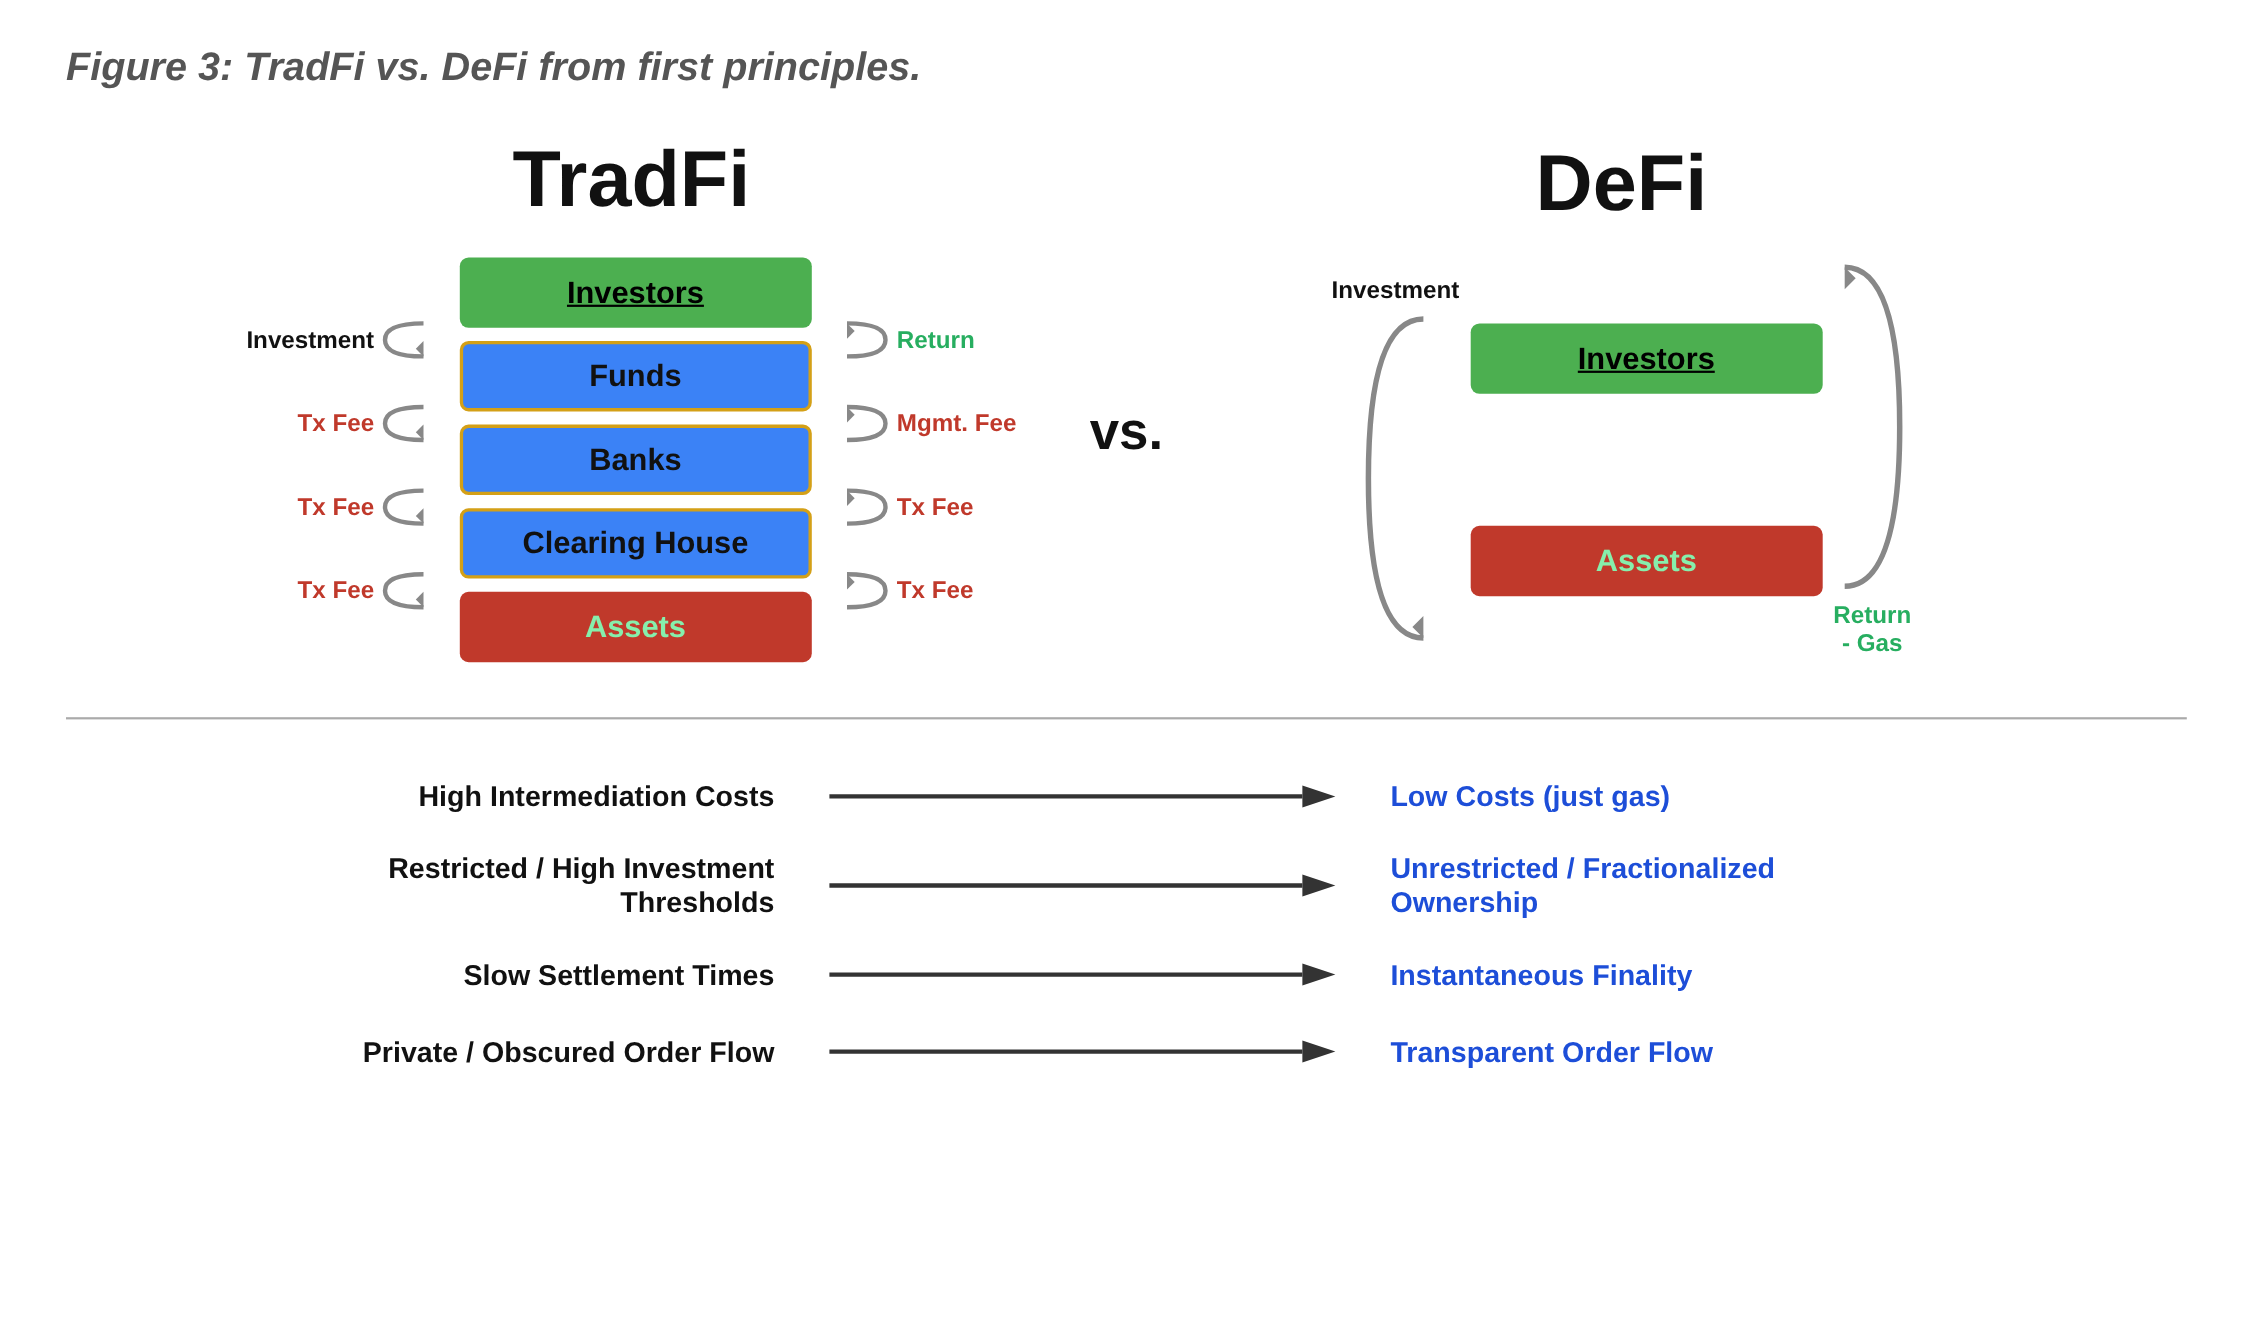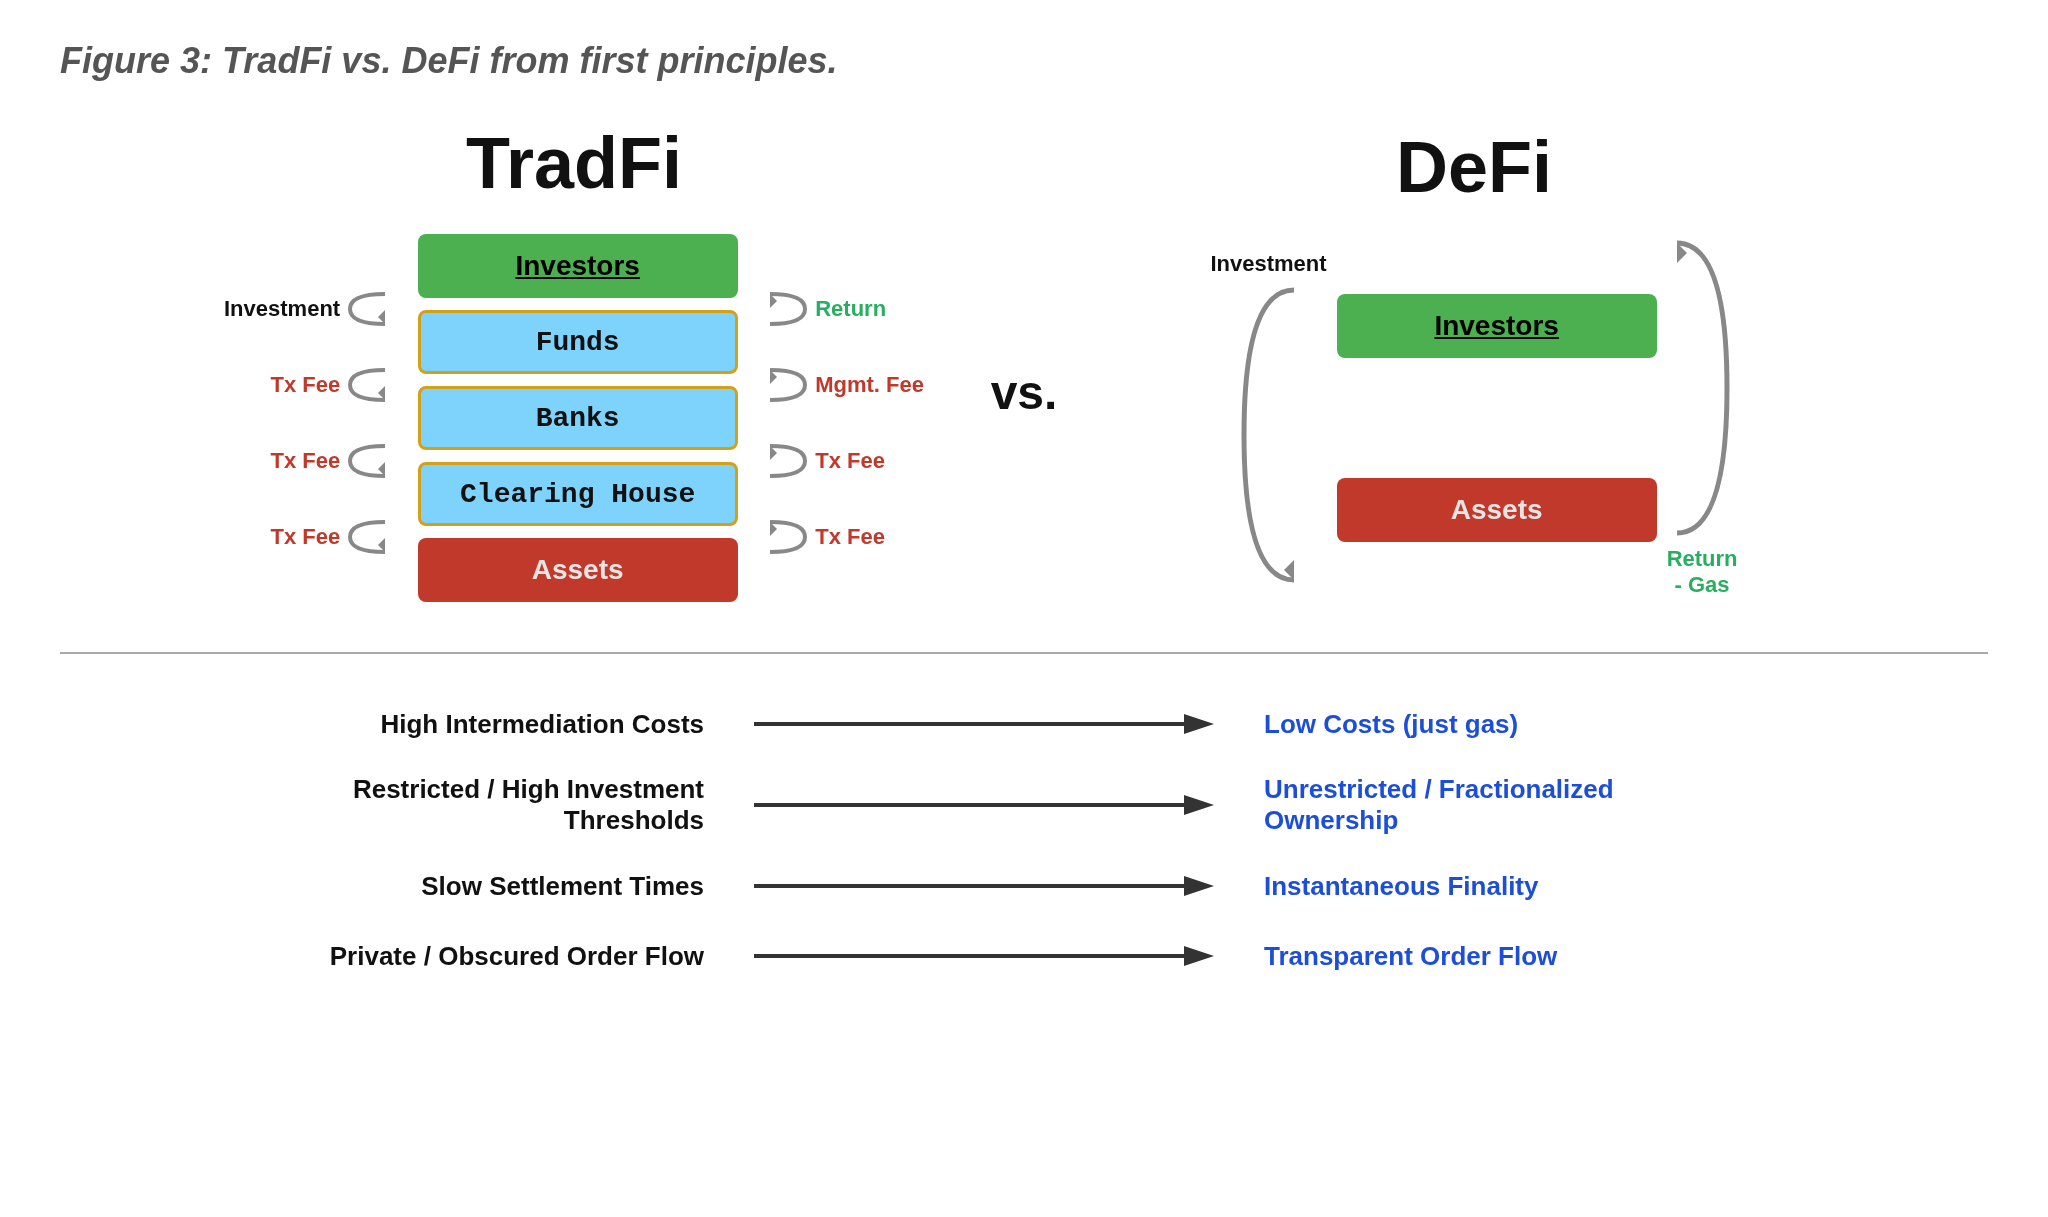--- a/index.html
+++ b/index.html
@@ -92,29 +92,28 @@
       font-weight: bold;
     }
 
     .box-green {
       background: #4caf50;
       color: #000000;
       text-decoration: underline;
     }
 
     .box-yellow {
-      background: #7dd3fc;
+      background: #3b82f6;
       color: #111;
       border: 3px solid #d4a017;
-      font-family: Liberation Mono, monospace;
     }
 
     .box-red {
       background: #c0392b;
-      color: #e5e5e5;
+      color: #86efac;
       text-align: center;
     }
 
     .right-labels {
       display: flex;
       flex-direction: column;
       align-items: flex-start;
       gap: 0px;
       margin-left: 5px;
       padding-top: 10px;

